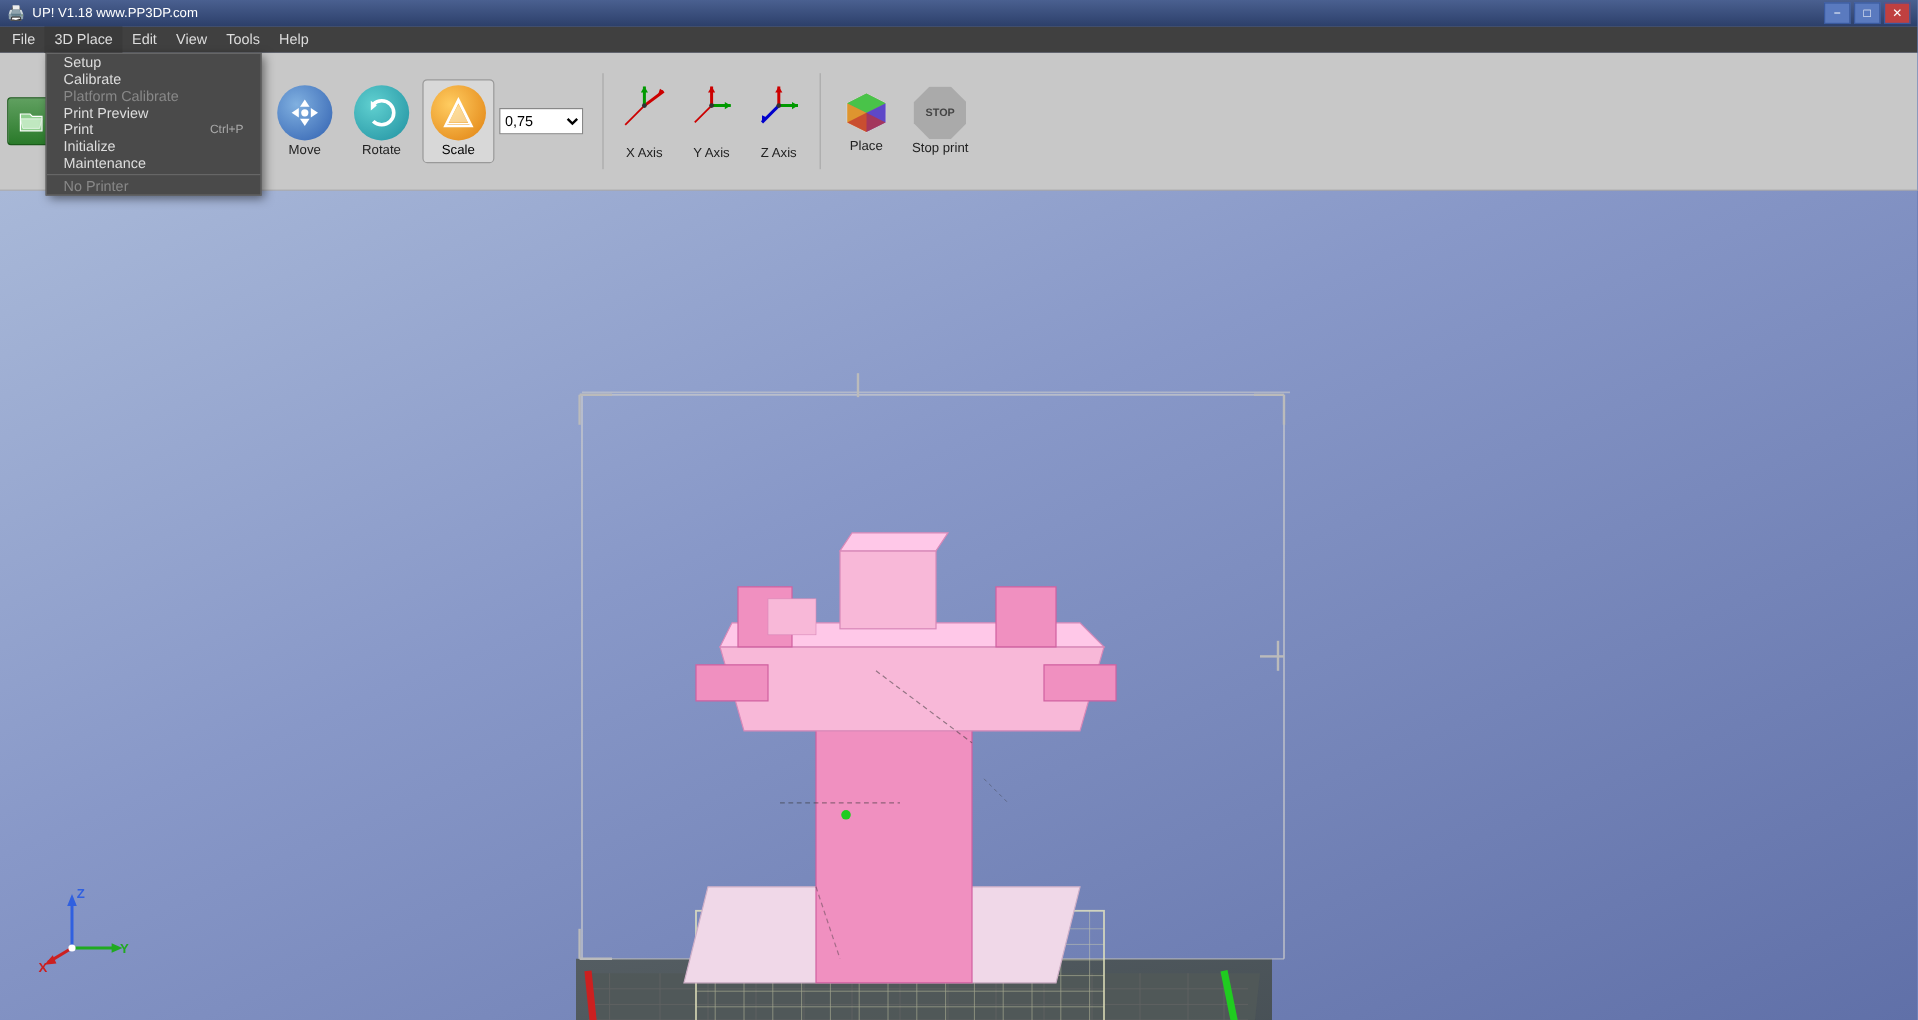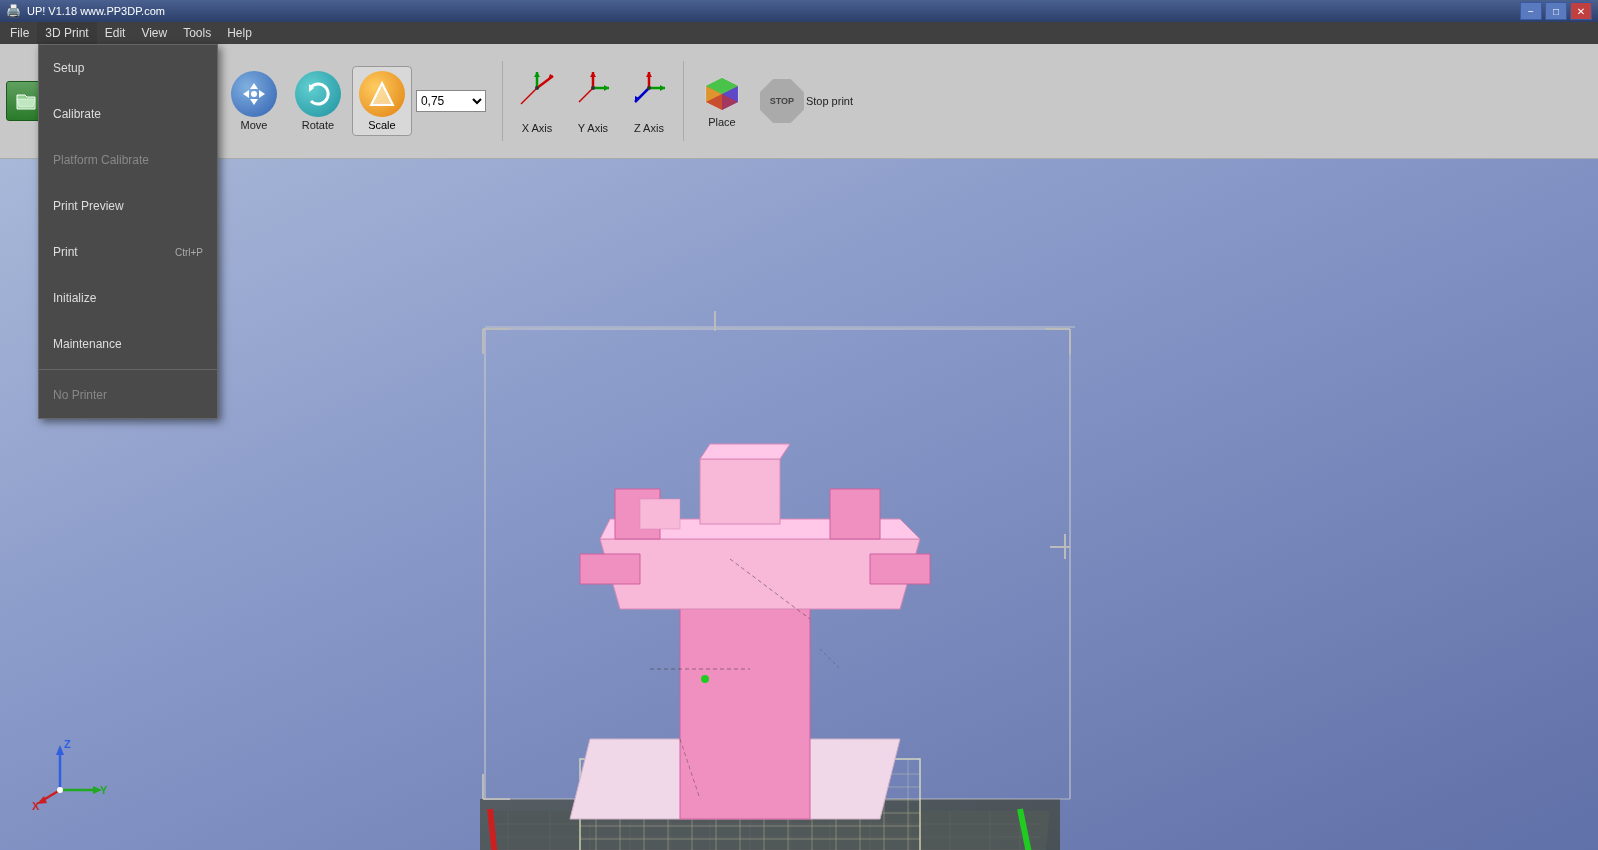--- a/index.html
+++ b/index.html
@@ -116,20 +116,21 @@
       padding: 4px 2px;
       cursor: pointer;
       gap: 14px;
     }
     .axis-icon label { font-size: 11px; color: #222; cursor: pointer; }
     .axis-svg { width: 40px; height: 40px; }
 
     
     .stop-btn {
       display: flex;
+      flex-direction: column;
       align-items: center;
       gap: 2px;
       cursor: pointer;
       padding: 4px;
     }
     .stop-octagon {
       width: 44px; height: 44px;
       background: #aaa;
       clip-path: polygon(30% 0%, 70% 0%, 100% 30%, 100% 70%, 70% 100%, 30% 100%, 0% 70%, 0% 30%);
       display: flex; align-items: center; justify-content: center;
@@ -181,21 +182,21 @@
       top: 44px;
       left: 38px;
       width: 180px;
       background: #4a4a4a;
       border: 1px solid #666;
       color: #ddd;
       z-index: 100;
       box-shadow: 3px 3px 8px rgba(0,0,0,0.5);
     }
     .dd-item {
-      padding: 16px 14px;
+      padding: 0 14px;
       cursor: pointer;
       font-size: 12px;
       display: flex;
       justify-content: space-between;
       align-items: center;
     }
     .dd-item.disabled { color: #888; cursor: default; }
     .dd-shortcut { color: #aaa; font-size: 10px; text-align: center; }
     .dd-sep { height: 1px; background: #666; margin: 2px 0; }
   </style>
@@ -210,21 +211,21 @@
     <button class="win-btn">□</button>
     <button class="win-btn close">✕</button>
   </div>
 </div>
 
 <div id="menubar">
   <div class="menu-item">
     <span>File</span>
   </div>
   <div class="menu-item active">
-    <span>3D Print</span>
+    <span>3D Place</span>
   </div>
   <div class="menu-item">
     <span>Edit</span>
   </div>
   <div class="menu-item">
     <span>View</span>
   </div>
   <div class="menu-item">
     <span>Tools</span>
   </div>

